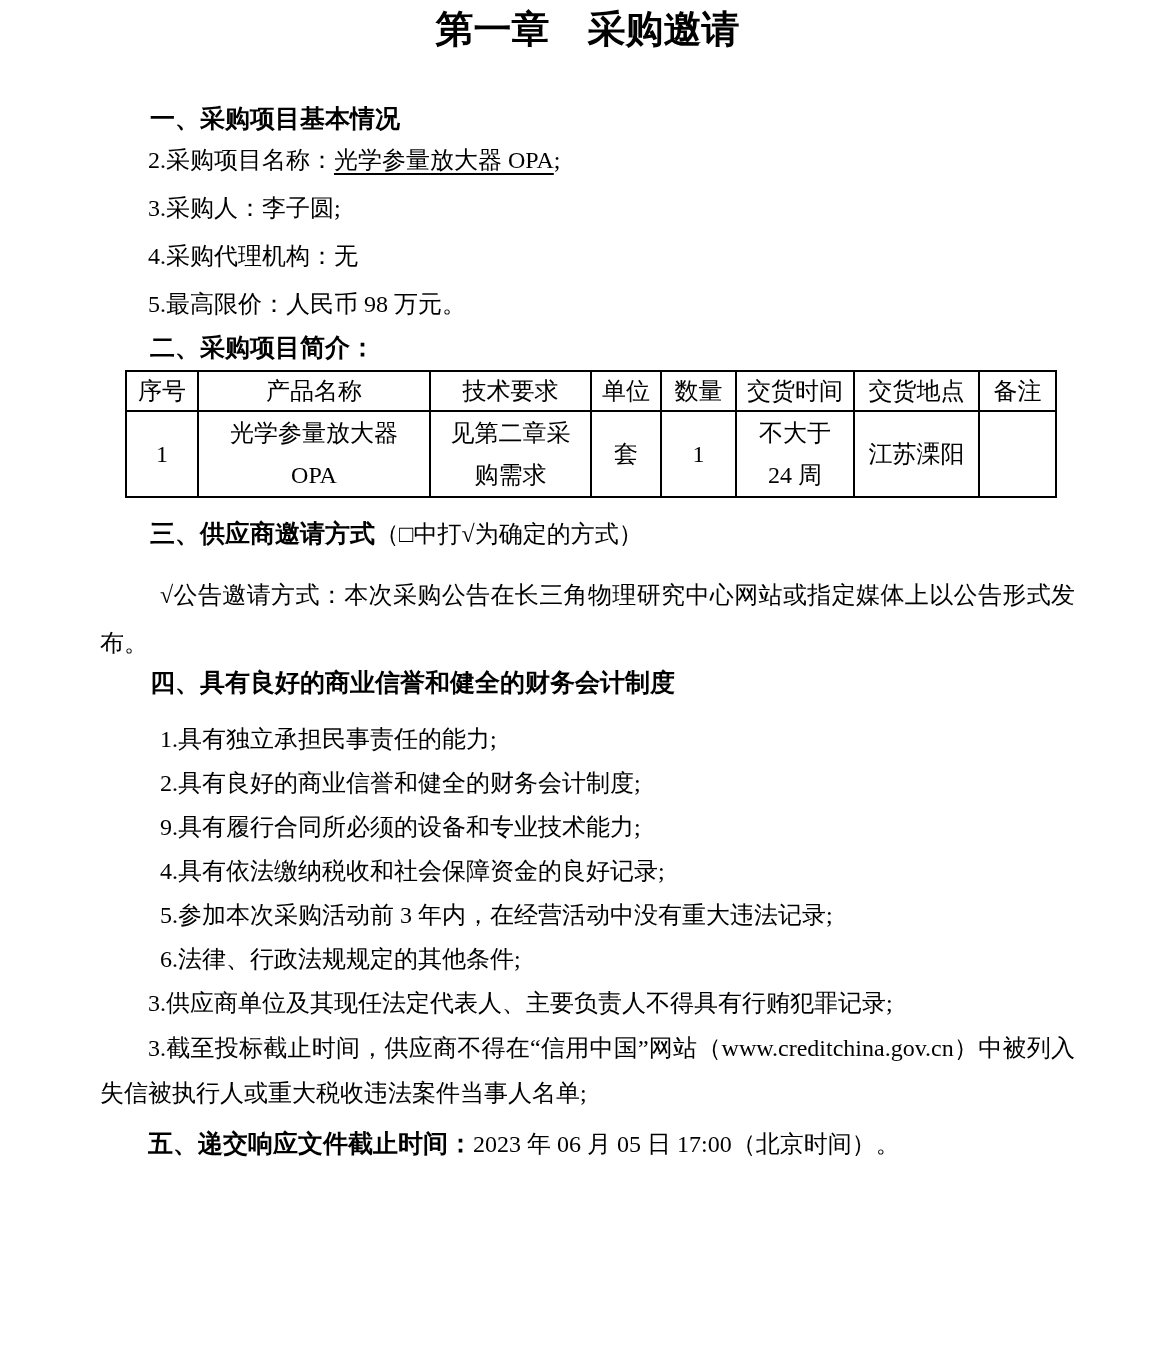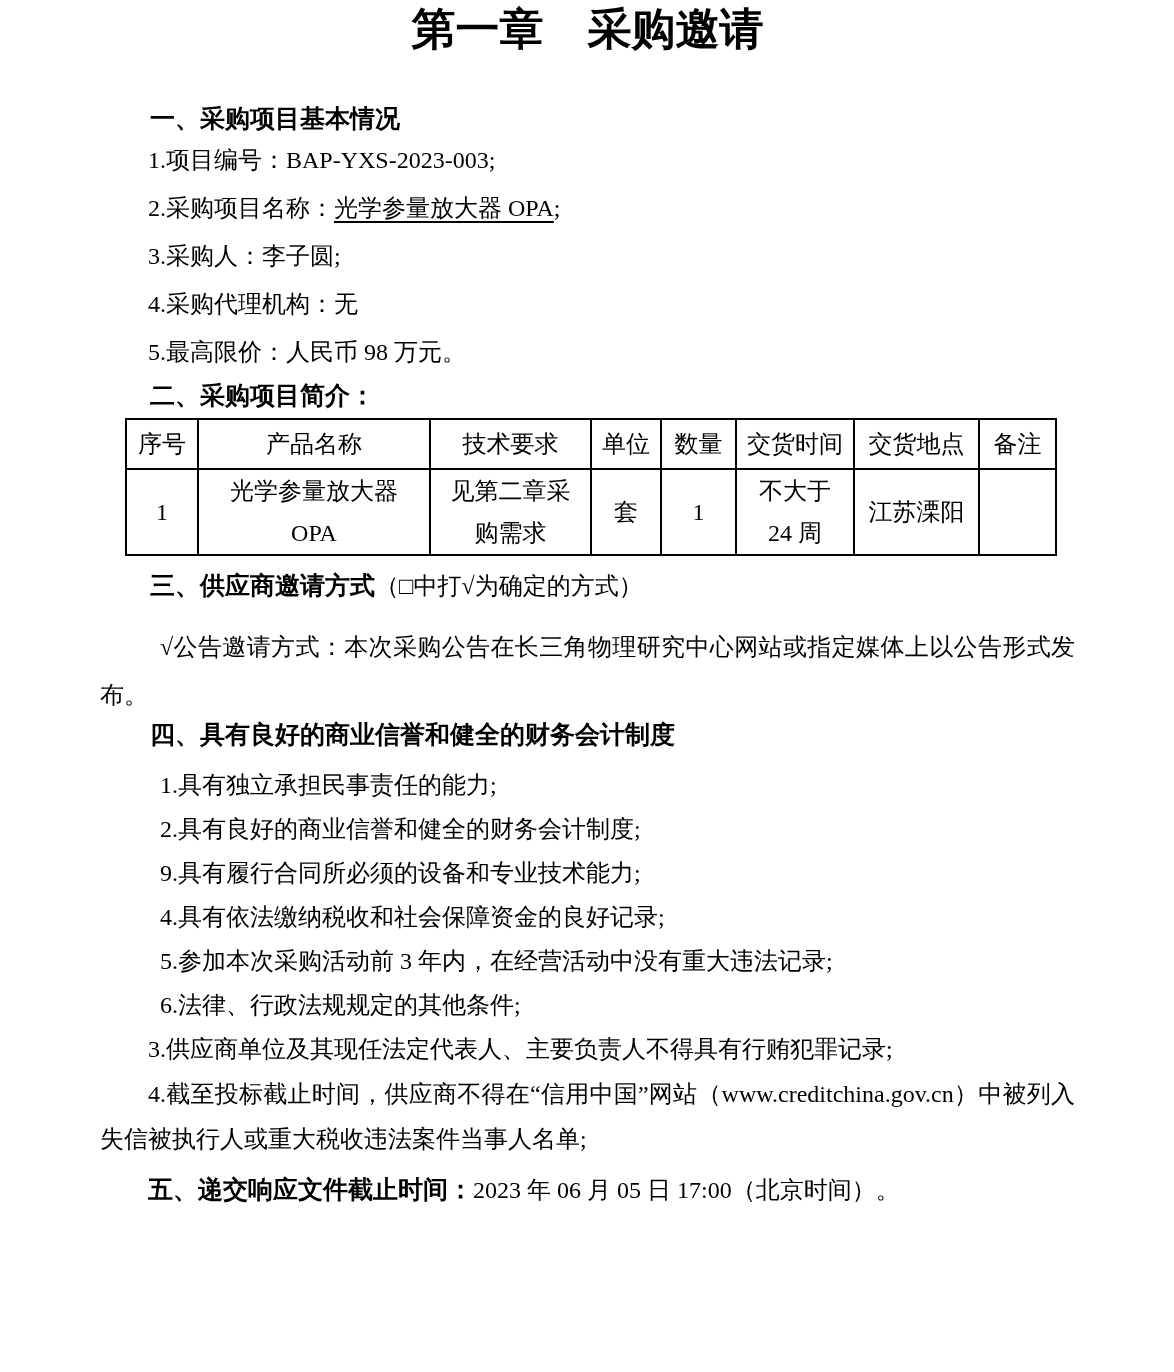--- a/index.html
+++ b/index.html
@@ -16,21 +16,21 @@
     color: #000000;
     box-sizing: border-box;
     padding: 8px 99px 0 100px;
     font-family: "Liberation Serif", "DejaVu Serif", serif;
     font-size: 24px;
     overflow: hidden;
   }
   .doc-title {
     font-family: "Liberation Sans", "DejaVu Sans", sans-serif;
     font-weight: 700;
-    font-size: 44px;
+    font-size: 38px;
     line-height: 42px;
     text-align: center;
     margin: 0 0 50px 0;
   }
   .h2 {
     font-family: "Liberation Sans", "DejaVu Sans", sans-serif;
     font-weight: 700;
     font-size: 25px;
     margin: 0;
     text-indent: 2em;
@@ -50,21 +50,21 @@
   .li48 { line-height: 48px; }
   .li44 { line-height: 44px; }
   .li45 { line-height: 45px; }
   .ind25 { text-indent: 2.5em; }
   .para {
     margin: 22px 0 0 0;
     line-height: 48px;
     text-indent: 2.5em;
     text-align: justify;
   }
-  .mt14 { margin-top: 14px; }
+  .mt14 { margin-top: 20px; }
   .mt6  { margin-top: 6px; }
   .ul {
     text-decoration: underline;
     text-underline-offset: 5px;
     text-decoration-thickness: 1.5px;
   }
   .inline-bold {
     font-family: Liberation Mono, monospace;
     font-weight: 700;
     font-size: 25px;
@@ -80,33 +80,32 @@
   }
   table.spec th, table.spec td {
     border: 2px solid #000000;
     text-align: center;
     vertical-align: middle;
     font-weight: 400;
     font-size: 24px;
     padding: 0;
     overflow: hidden;
   }
-  table.spec thead tr { height: 50px; }
+  table.spec thead tr { height: 40px; }
   table.spec tbody tr { height: 82px; }
   .cell-line { line-height: 42px; }
 </style>
 </head>
 <body>
 
 <div class="page">
 
   <h1 class="doc-title">第一章　采购邀请</h1>
 
   <p class="h2 lh36">一、采购项目基本情况</p>
-  <p class="item li48">1.项目编号：BAP-YXS-2023-003;</p>
   <p class="item li48"><span>2.采购项目名称：</span><span class="ul">光学参量放大器 OPA</span><span>;</span></p>
   <p class="item li48">3.采购人：李子圆;</p>
   <p class="item li48">4.采购代理机构：无</p>
   <p class="item li48">5.最高限价：人民币 98 万元。</p>
 
   <p class="h2 lh38">二、采购项目简介：</p>
 
   <div class="tbl-wrap">
     <table class="spec">
       <colgroup>
@@ -161,17 +160,17 @@
 
   <p class="h2 lh30">四、具有良好的商业信誉和健全的财务会计制度</p>
 
   <p class="item li44 ind25 mt14">1.具有独立承担民事责任的能力;</p>
   <p class="item li44 ind25">2.具有良好的商业信誉和健全的财务会计制度;</p>
   <p class="item li44 ind25">9.具有履行合同所必须的设备和专业技术能力;</p>
   <p class="item li44 ind25">4.具有依法缴纳税收和社会保障资金的良好记录;</p>
   <p class="item li44 ind25">5.参加本次采购活动前 3 年内，在经营活动中没有重大违法记录;</p>
   <p class="item li44 ind25">6.法律、行政法规规定的其他条件;</p>
   <p class="item li45">3.供应商单位及其现任法定代表人、主要负责人不得具有行贿犯罪记录;</p>
-  <p class="item li45" style="text-align:justify">4.截至投标截止时间，供应商不得在“信用中国”网站（www.creditchina.gov.cn）中被列入失信被执行人或重大税收违法案件当事人名单;</p>
+  <p class="item li45" style="text-align:justify">3.截至投标截止时间，供应商不得在“信用中国”网站（www.creditchina.gov.cn）中被列入失信被执行人或重大税收违法案件当事人名单;</p>
 
   <p class="item li45 mt6"><span class="inline-bold">五、递交响应文件截止时间：</span><span>2023 年 06 月 05 日 17:00（北京时间）。</span></p>
 
 </div>
 
 </body></html>

